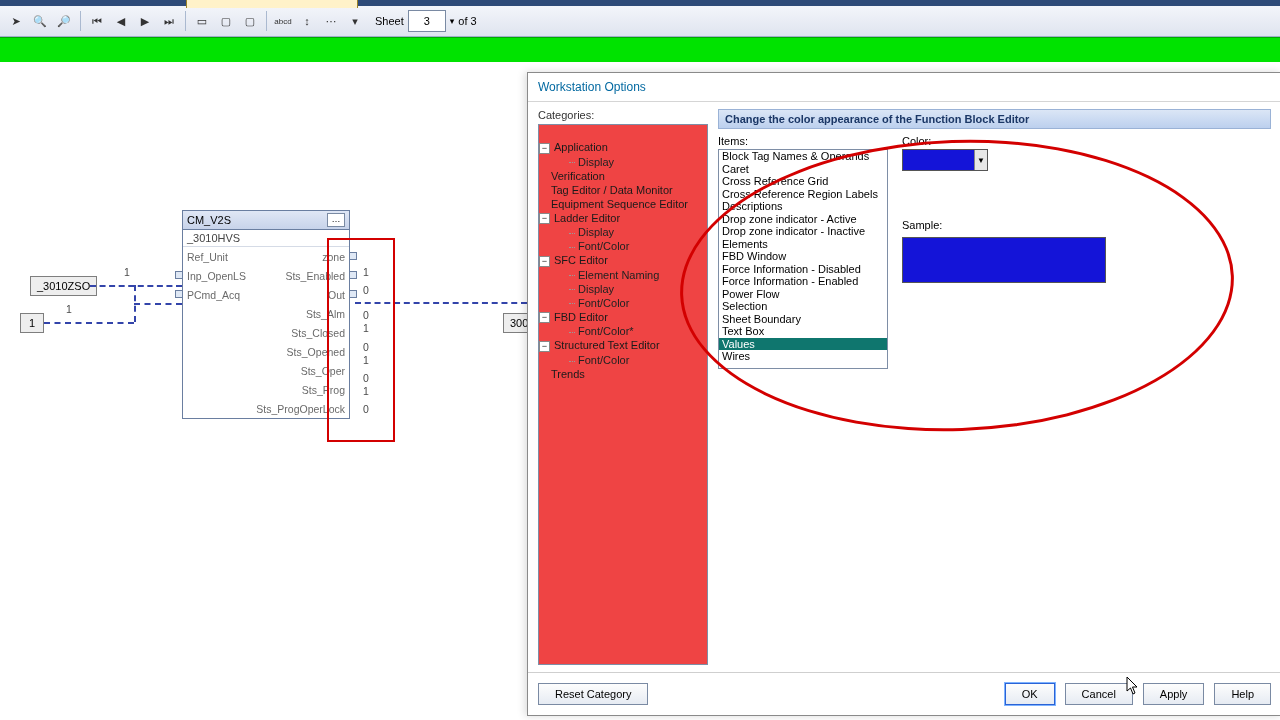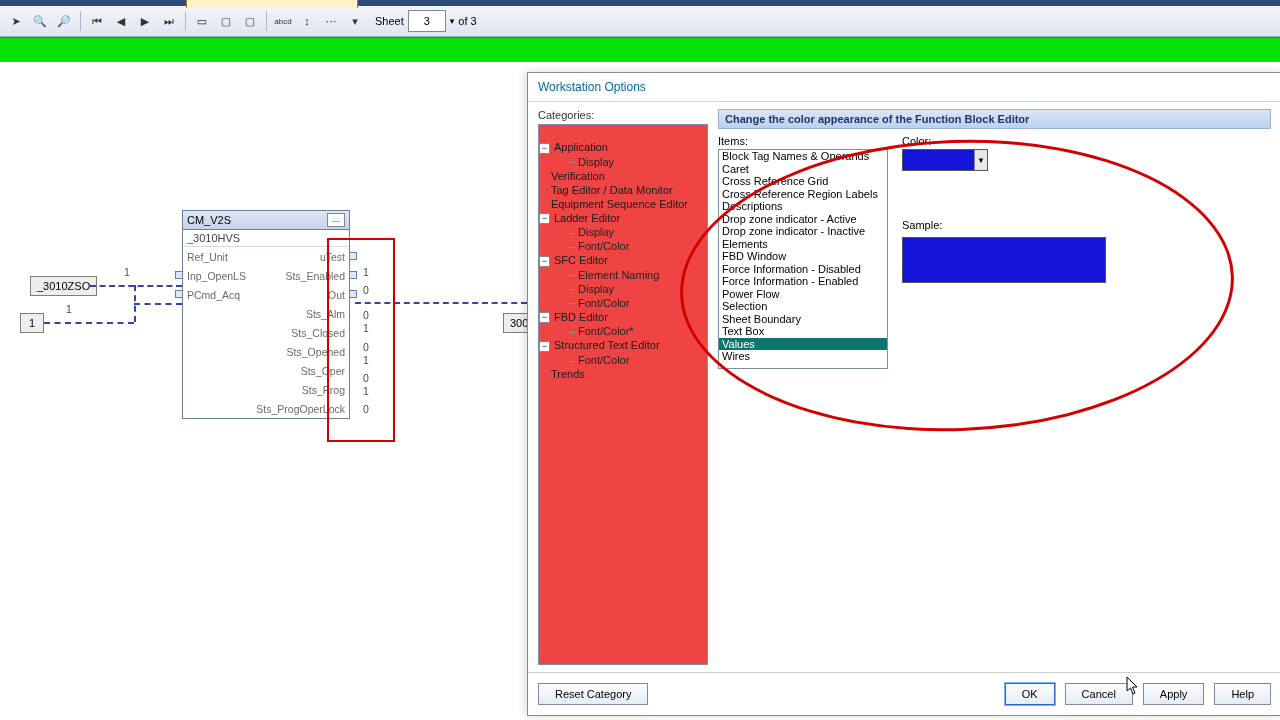--- a/index.html
+++ b/index.html
@@ -143,21 +143,21 @@
 
     <div class="fb" style="left:182px;top:148px;width:166px">
       <div class="fb-title">
         <span>CM_V2S</span>
         <span class="dots">…</span>
       </div>
       <div class="fb-sub">_3010HVS</div>
       <div class="fb-body">
         <div class="fb-row">
             <span class="lp">Ref_Unit</span>
-            <span class="rp">uTest</span>
+            <span class="rp">zone</span>
           </div>
         <div class="fb-row">
             <span class="lp">Inp_OpenLS</span>
             <span class="rp">Sts_Enabled</span>
           </div>
         <div class="fb-row">
             <span class="lp">PCmd_Acq</span>
             <span class="rp">Out</span>
           </div>
         <div class="fb-row">

